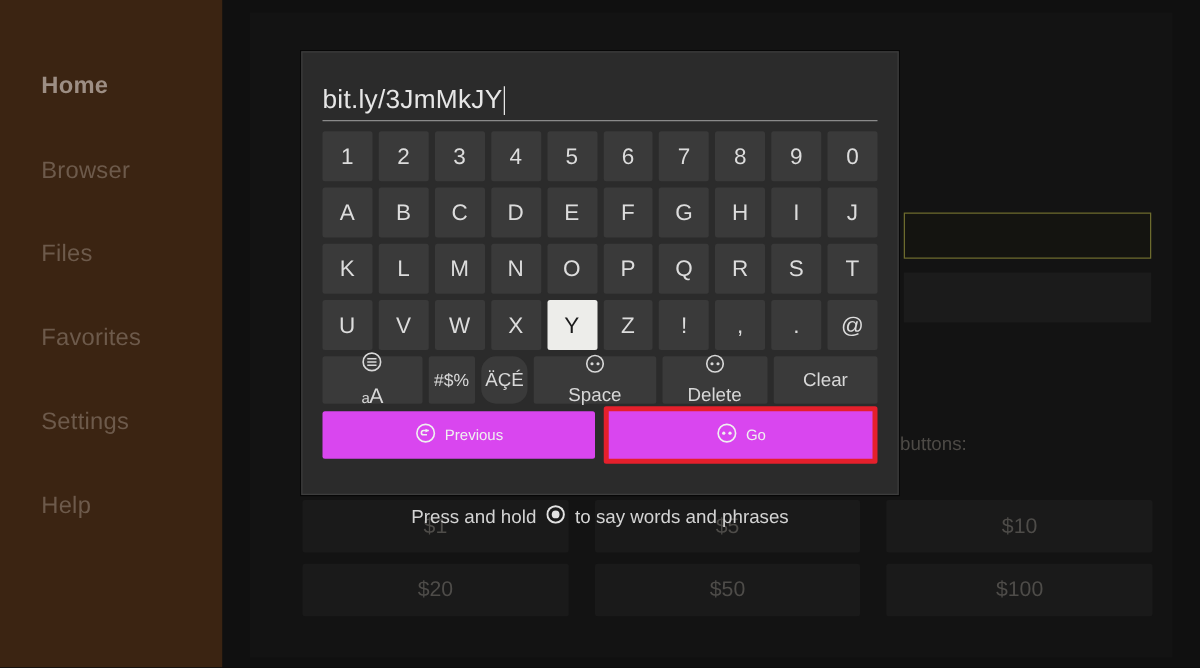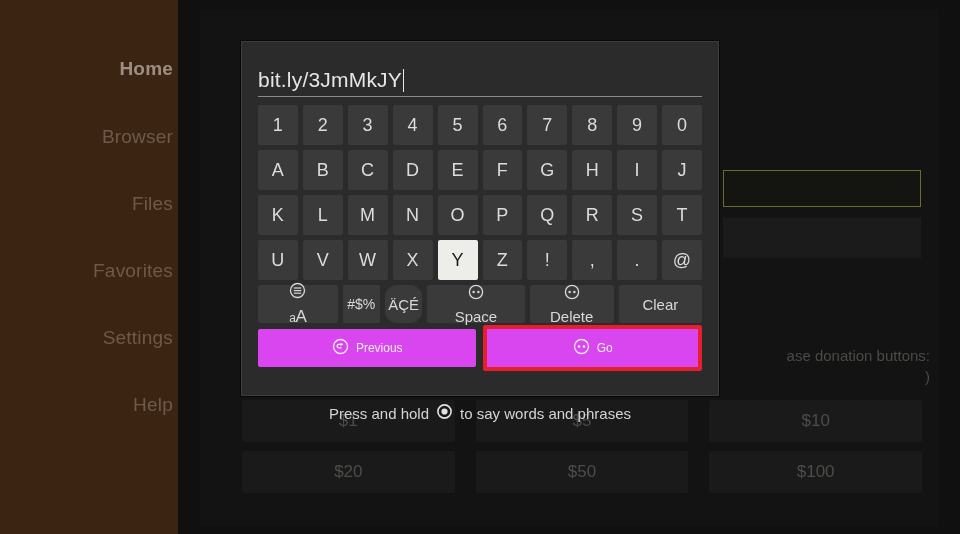--- a/index.html
+++ b/index.html
@@ -5,21 +5,21 @@
   * { box-sizing: border-box; margin: 0; padding: 0; }
   html, body {
     width: 960px; height: 534px;
     background: #0c0c0c;
     font-family: "Liberation Sans", sans-serif;
     overflow: hidden;
   }
   #app { position: relative; width: 960px; height: 534px; background: #0d0d0d; }
 
   
-  .bg-layer { position: absolute; inset: 0; text-align: right; }
+  .bg-layer { position: absolute; inset: 0; }
 
   .sidebar {
     position: absolute; left: 0; top: 0; width: 178px; height: 534px;
     background: #3b2412;
   }
   .sidebar-item {
     position: absolute; left: 33px; width: 140px;
     font-size: 19px; letter-spacing: .2px;
     color: #6d5a4b;
   }

